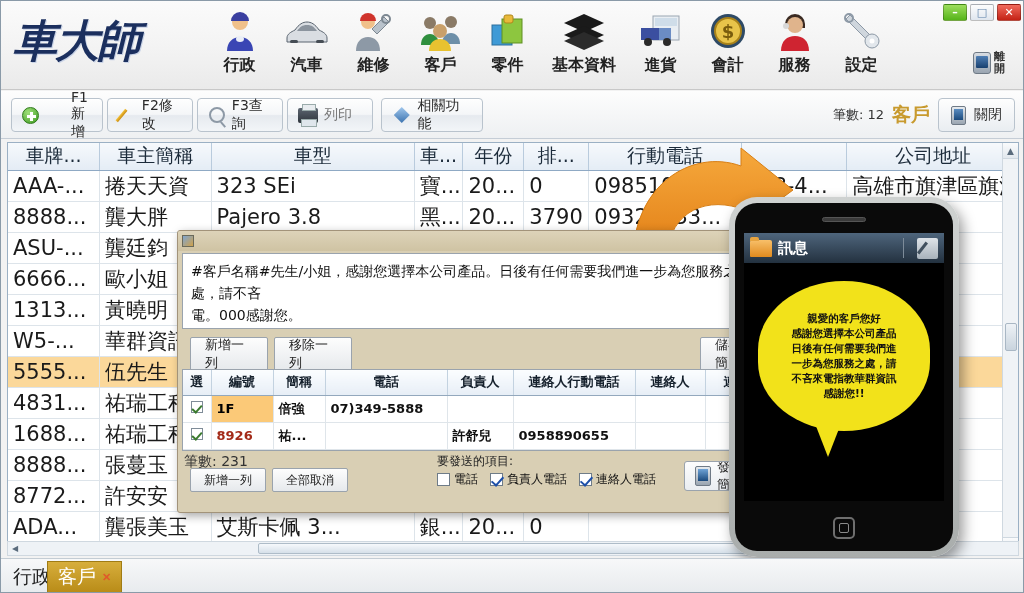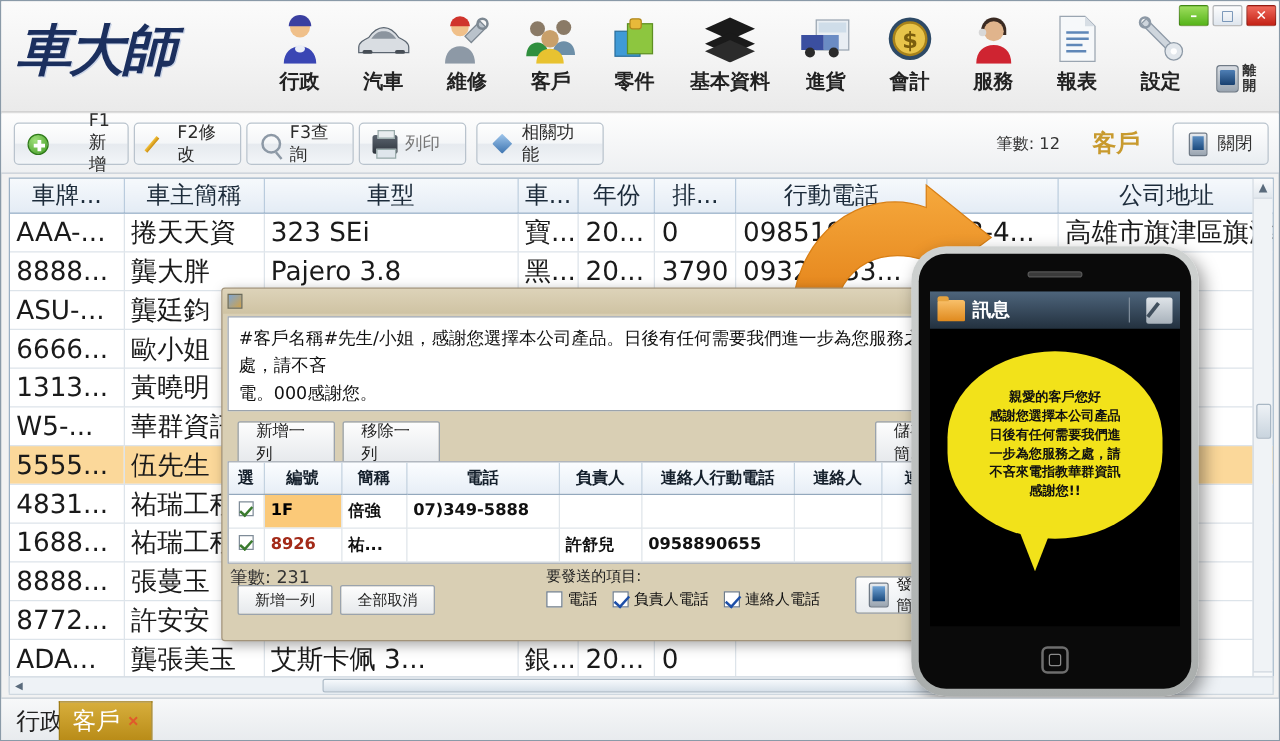--- a/index.html
+++ b/index.html
@@ -92,21 +92,21 @@
   .pencilic:before{content:"";position:absolute;left:1px;top:1px;width:3px;height:15px;
             background:linear-gradient(90deg,#f5c33b,#c98c12);transform:rotate(40deg);transform-origin:50% 50%;}
   .magnif{width:16px;height:16px;border-radius:50%;border:2px solid #8d99a6;position:relative;}
   .magnif:after{content:"";position:absolute;left:11px;top:12px;width:2px;height:7px;background:#8d99a6;transform:rotate(-40deg);}
   .printic{width:20px;height:15px;background:linear-gradient(#5c6570,#2e343c);border-radius:2px;position:relative;}
   .printic:before{content:"";position:absolute;left:4px;top:-4px;width:12px;height:5px;background:#e8ecef;border:1px solid #9aa;}
   .printic:after{content:"";position:absolute;left:3px;bottom:-4px;width:14px;height:6px;background:#dfe6ec;border:1px solid #9aa;}
   .diamondic{width:16px;height:16px;background:linear-gradient(#9fc6ec,#3d74b0);
             clip-path:polygon(50% 0,100% 50%,50% 100%,0 50%);}
 
-  .rightinfo { position:absolute; right: 10px; top: 7px; height: 34px; display:flex; align-items:center; gap:26px;}
+  .rightinfo { position:absolute; right: 10px; top: 7px; height: 34px; display:flex; align-items:center; gap:8px;}
   .count { font-size: 13px; color: #333; }
   .modlbl { font-size: 19px; color:#c89a2e; font-weight:bold; font-family:"DejaVu Serif","Liberation Serif",serif;}
   .closebtn {
     height:34px; display:flex;align-items:center;gap:8px;padding:12px 12px;
     background: linear-gradient(to bottom,#fefefe,#e9edf1);
     border:1px solid #b9c3cd;border-radius:4px;cursor:pointer;font-size:14px;color:#333;
   }
   .closebtn .phoneic2{width:15px;height:19px;border-radius:2px;background:linear-gradient(#e7ebef,#9aa5b1);border:1px solid #6f7a86;position:relative;}
   .closebtn .phoneic2:after{content:"";position:absolute;left:2px;top:2px;right:2px;bottom:4px;background:linear-gradient(#5a8cc0,#1b4a7d);}
 
@@ -350,35 +350,20 @@
           <svg width="40" height="40" viewBox="0 0 40 40">
               <path d="M10 13a10 10 0 0120 0v4H10z" fill="#3a2a22"></path>
               <circle cx="20" cy="14" r="8" fill="#e0b48c"></circle>
               <path d="M6 40c0-10 6-15 14-15s14 5 14 15z" fill="#cf2431"></path>
               <circle cx="11" cy="15" r="3" fill="#d8d8d8"></circle>
             </svg>
         </span>
         <span class="lbl">服務</span>
       </div>
 
-      <div class="navitem">
-        <span class="ic">
-          <svg width="34" height="40" viewBox="0 0 34 40">
-              <path d="M3 2h20l8 8v28H3z" fill="#f6f8fa" stroke="#9aa5b1"></path>
-              <path d="M23 2l8 8h-8z" fill="#d7dee5"></path>
-              <g fill="#5f87b8">
-                <rect x="8" y="14" width="18" height="2"></rect>
-                <rect x="8" y="19" width="18" height="2"></rect>
-                <rect x="8" y="24" width="13" height="2"></rect>
-                <rect x="8" y="29" width="16" height="2"></rect>
-              </g>
-            </svg>
-        </span>
-        <span class="lbl">報表</span>
-      </div>
 
       <div class="navitem">
         <span class="ic">
           <svg width="40" height="40" viewBox="0 0 40 40">
               <path d="M8 4l22 22-4 4L4 8z" fill="#cfd6dd" stroke="#8d99a6"></path>
               <circle cx="7" cy="7" r="4" fill="none" stroke="#8d99a6" stroke-width="2"></circle>
               <circle cx="30" cy="30" r="7" fill="#e2e7ec" stroke="#8d99a6"></circle>
               <circle cx="30" cy="30" r="2.5" fill="#fff"></circle>
             </svg>
         </span>

